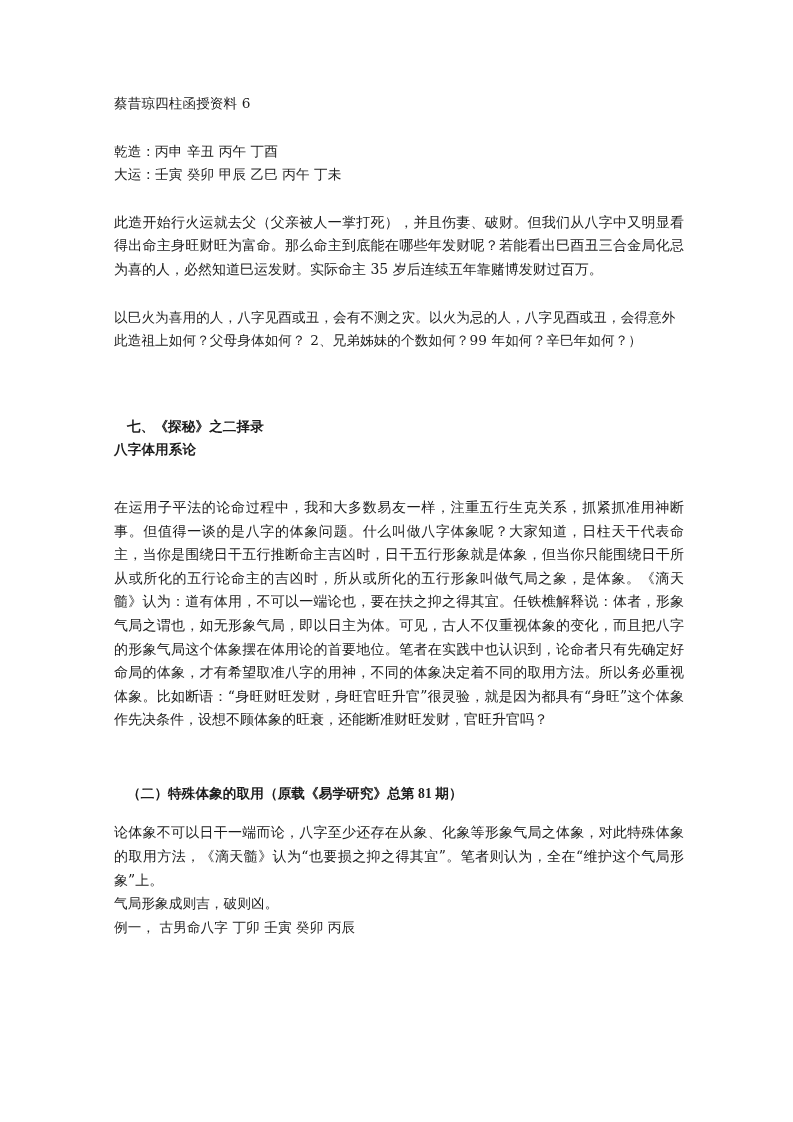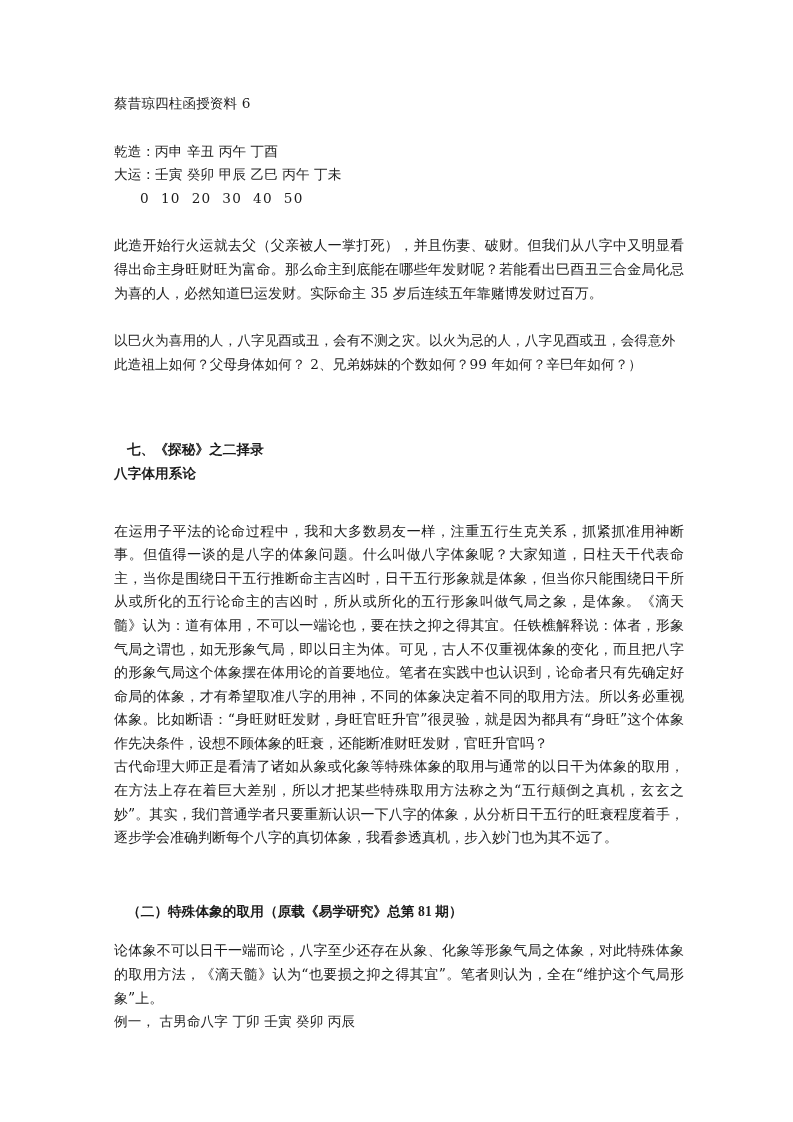--- a/index.html
+++ b/index.html
@@ -76,44 +76,43 @@
 
 <div class="page">
   <div class="content">
 
     <div class="line">蔡昔琼四柱函授资料 6</div>
 
     <div class="gap-m"></div>
 
     <div class="line">乾造：丙申 辛丑 丙午 丁酉</div>
     <div class="line">大运：壬寅 癸卯 甲辰 乙巳 丙午 丁未</div>
-    <div class="line nums indent-2">0  10  20  30  40  50</div>
 
     <div class="gap-m"></div>
 
     <p class="flow">此造开始行火运就去父（父亲被人一掌打死），并且伤妻、破财。但我们从八字中又明显看得出命主身旺财旺为富命。那么命主到底能在哪些年发财呢？若能看出巳酉丑三合金局化忌为喜的人，必然知道巳运发财。实际命主 35 岁后连续五年靠赌博发财过百万。</p>
 
     <div class="gap-m"></div>
 
     <div class="line">以巳火为喜用的人，八字见酉或丑，会有不测之灾。以火为忌的人，八字见酉或丑，会得意外</div>
     <div class="line">此造祖上如何？父母身体如何？ 2、兄弟姊妹的个数如何？99 年如何？辛巳年如何？）</div>
 
     <div class="gap-xxl"></div>
 
     <div class="line bold indent-1">七、《探秘》之二择录</div>
     <div class="line bold">八字体用系论</div>
 
     <div class="gap-l"></div>
 
     <p class="flow">在运用子平法的论命过程中，我和大多数易友一样，注重五行生克关系，抓紧抓准用神断事。但值得一谈的是八字的体象问题。什么叫做八字体象呢？大家知道，日柱天干代表命主，当你是围绕日干五行推断命主吉凶时，日干五行形象就是体象，但当你只能围绕日干所从或所化的五行论命主的吉凶时，所从或所化的五行形象叫做气局之象，是体象。《滴天髓》认为：道有体用，不可以一端论也，要在扶之抑之得其宜。任铁樵解释说：体者，形象气局之谓也，如无形象气局，即以日主为体。可见，古人不仅重视体象的变化，而且把八字的形象气局这个体象摆在体用论的首要地位。笔者在实践中也认识到，论命者只有先确定好命局的体象，才有希望取准八字的用神，不同的体象决定着不同的取用方法。所以务必重视体象。比如断语：“身旺财旺发财，身旺官旺升官”很灵验，就是因为都具有“身旺”这个体象作先决条件，设想不顾体象的旺衰，还能断准财旺发财，官旺升官吗？</p>
-    <p class="flow">古代命理大师正是看清了诸如从象或化象等特殊体象的取用与通常的以日干为体象的取用，在方法上存在着巨大差别，所以才把某些特殊取用方法称之为“五行颠倒之真机，玄玄之妙”。其实，我们普通学者只要重新认识一下八字的体象，从分析日干五行的旺衰程度着手，逐步学会准确判断每个八字的真切体象，我看参透真机，步入妙门也为其不远了。</p>
 
     <div class="gap-xl"></div>
 
     <div class="line bold indent-1">（二）特殊体象的取用（原载《易学研究》总第 81 期）</div>
 
     <div class="gap-s"></div>
 
     <p class="flow">论体象不可以日干一端而论，八字至少还存在从象、化象等形象气局之体象，对此特殊体象的取用方法，《滴天髓》认为“也要损之抑之得其宜”。笔者则认为，全在“维护这个气局形象”上。</p>
+    <div class="line">气局形象成则吉，破则凶。</div>
     <div class="line">例一， 古男命八字 丁卯 壬寅 癸卯 丙辰</div>
 
   </div>
 </div>
 
 </body></html>

